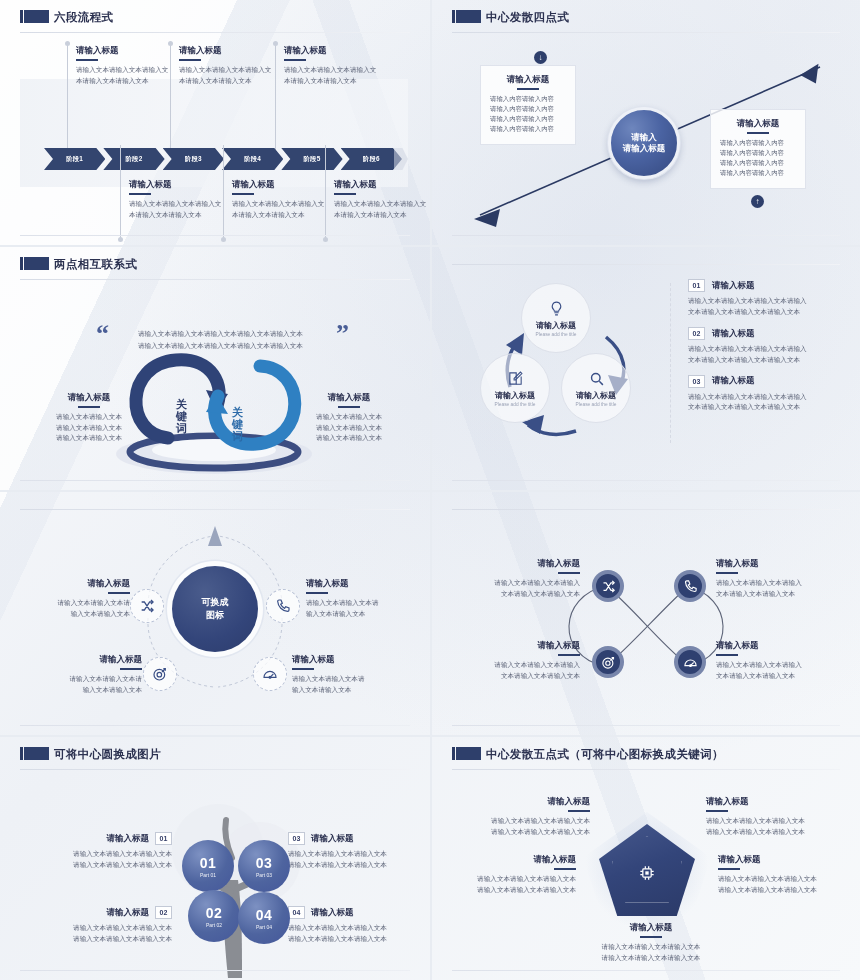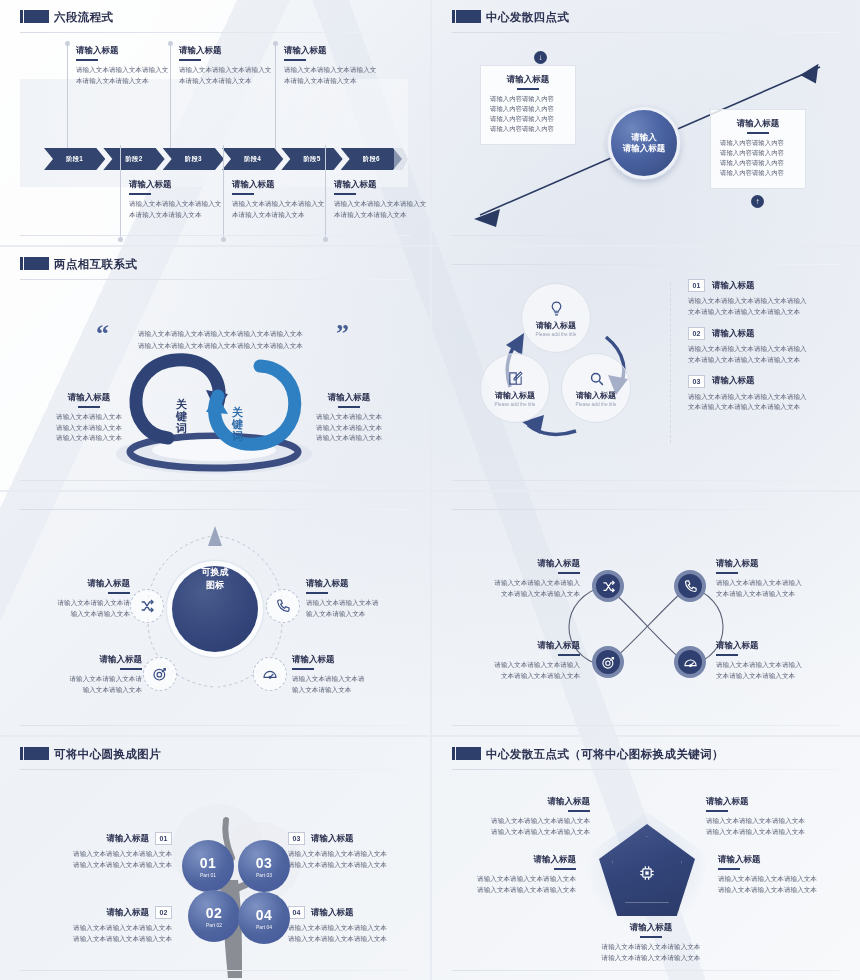--- a/index.html
+++ b/index.html
@@ -139,21 +139,21 @@
   
   .ico-dash{
     position:absolute; width:34px; height:34px; border-radius:50%;
     border:1px dashed #b9c2d6; background:rgba(255,255,255,.7);
     display:flex; align-items:center; justify-content:center;
   }
   .core{
     position:absolute; width:86px; height:86px; border-radius:50%;
     background:radial-gradient(circle at 38% 30%,#4a5c8c,#33457a 60%,#2c3c6c);
     color:#fff; font-size:9px; font-weight:bold; line-height:1.4; text-align:center;
-    display:flex; align-items:flex-start; justify-content:center;
+    display:flex; align-items:center; justify-content:center;
     box-shadow:0 0 0 5px rgba(255,255,255,.85), 0 0 0 6.5px #e2e7f0;
   }
 
   
   .ico-fill{
     position:absolute; width:32px; height:32px; border-radius:50%;
     background:#2f4070; border:4px solid rgba(180,192,220,.55);
     display:flex; align-items:center; justify-content:center; z-index:3;
   }
 

